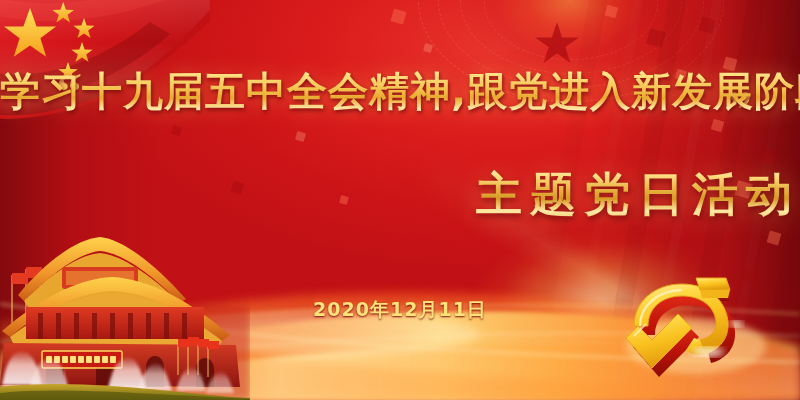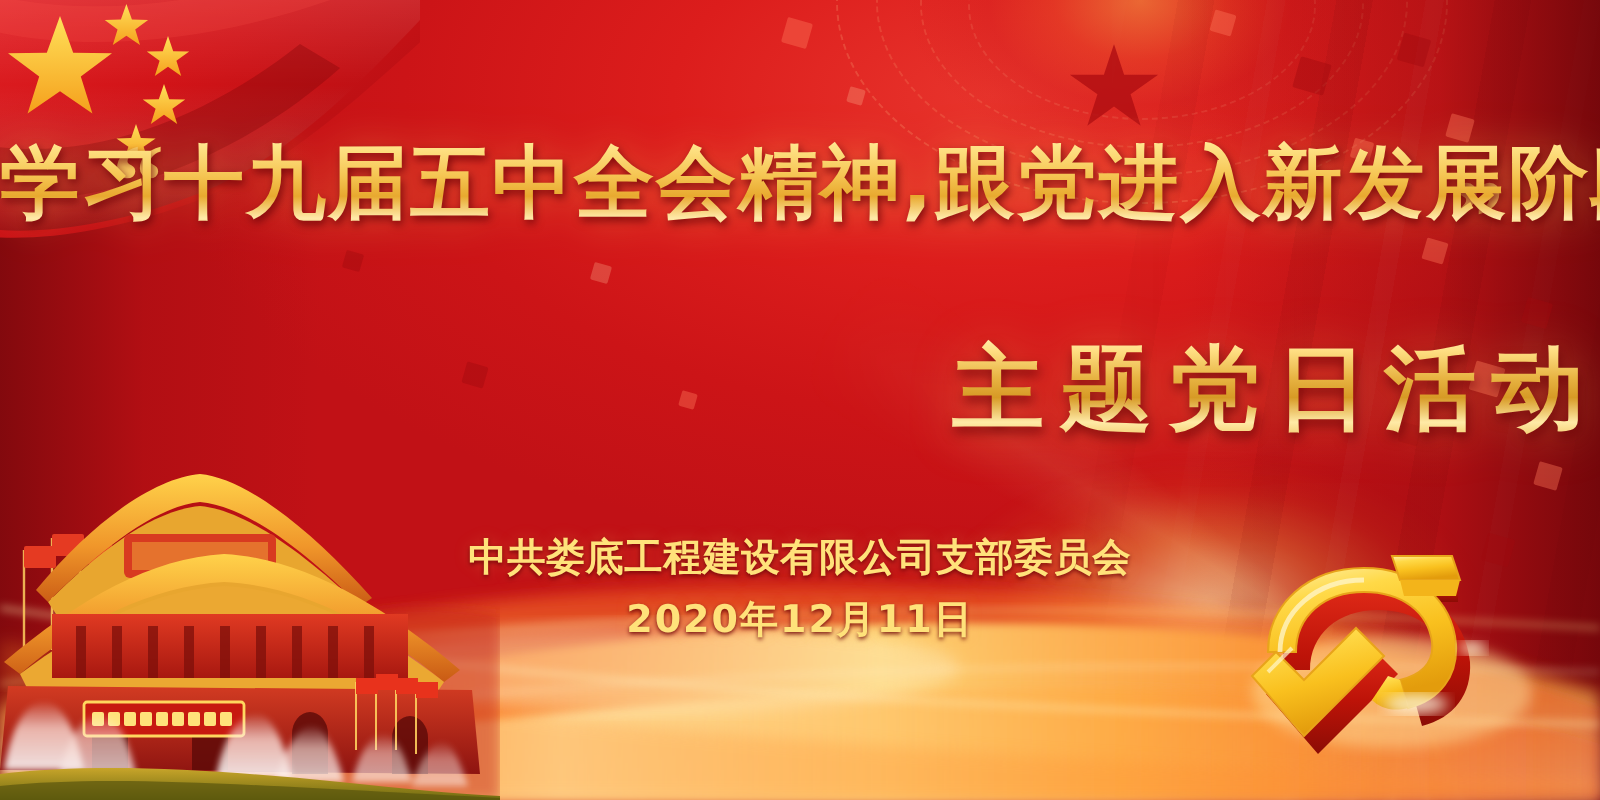--- a/index.html
+++ b/index.html
@@ -420,17 +420,16 @@
     </svg>
   </div>
 
   <div id="text-block">
     <div class="quote" id="quote-open">“</div>
     <div class="quote" id="quote-close">”</div>
 
     <div id="main-title">学习十九届五中全会精神,跟党进入新发展阶段</div>
     <div id="sub-title">主题党日活动</div>
 
-    <div class="org-line" id="org-line-2">中共娄底工程建设有限公司支部委员会</div>
     <div class="org-line" id="event-date">2020年12月11日</div>
   </div>
 
 </div>
 
 </body></html>

